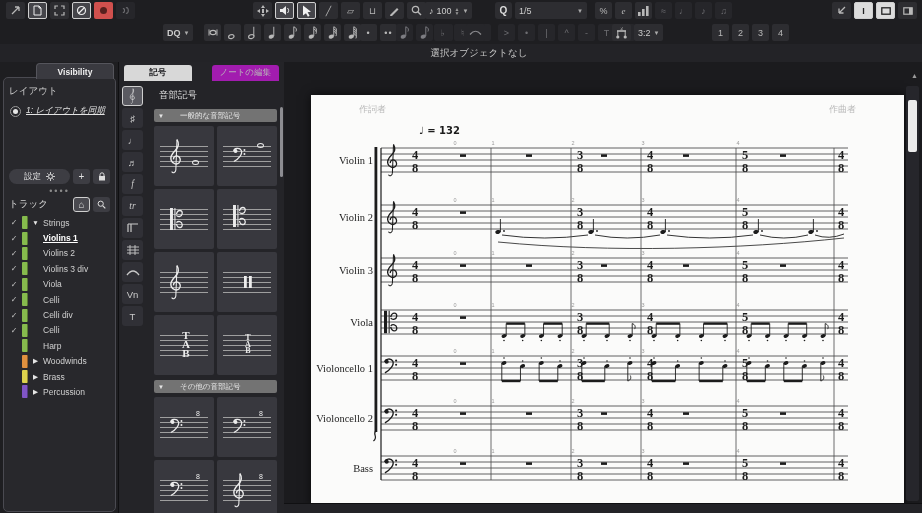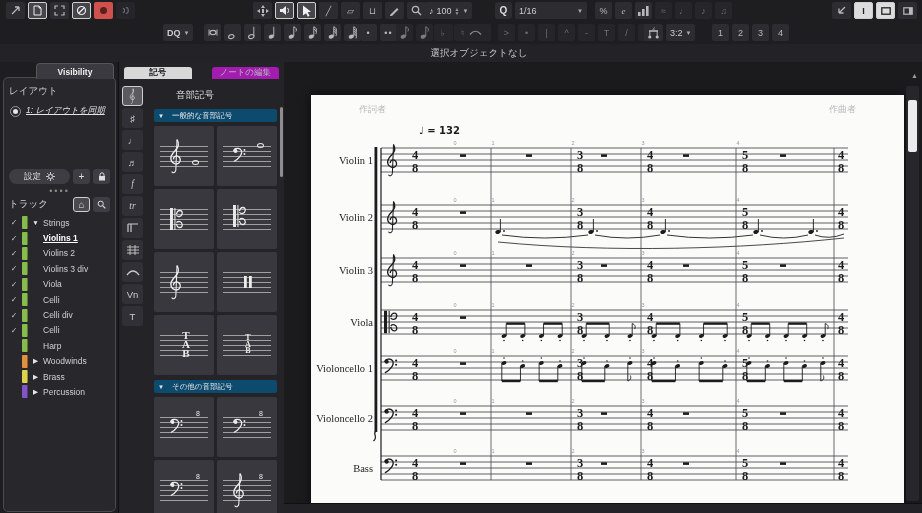--- a/index.html
+++ b/index.html
@@ -48,34 +48,34 @@
   .trk-hdr .ttl{flex:1;font-size:9.5px;color:#d5d5d5;}
   .trk-list{margin-top:3px;}
   .trk-row{display:flex;align-items:center;height:15.4px;gap:3px;font-size:8.5px;color:#d0d0d0;}
   .trk-check{width:10px;color:#c2c2c2;font-size:8px;text-align:center;flex:none;}
   .trk-bar{width:5px;height:13px;border-radius:1px;flex:none;border-right:1px solid rgba(0,0,0,.35);}
   .trk-exp{width:9px;font-size:6.5px;color:#e6e6e6;text-align:center;flex:none;}
   .trk-name{white-space:nowrap;}
   .trk-name.sel{font-weight:bold;text-decoration:underline;color:#fff;}
   
   .midpanel{width:165px;background:#242428;position:relative;flex:none;border-left:1px solid #101012;}
-  .mp-tabs{display:flex;height:16px;padding:3px 5px 0;gap:20px;align-items:center;}
+  .mp-tabs{display:flex;height:16px;padding:3px 5px 0;gap:20px;}
   .mp-tab{flex:1;font-size:8.5px;display:flex;align-items:center;justify-content:center;
           border-radius:3px 3px 0 0;background:#a21caf;color:#b9b9b9;white-space:nowrap;}
   .mp-tab.sel{background:#d8d8d8;color:#17171a;font-weight:bold;}
   .mp-body{position:absolute;top:21px;bottom:0;left:0;right:0;display:flex;overflow:hidden;}
   .mp-icons{width:27px;display:flex;flex-direction:column;gap:2px;padding:3px 2px 0 3px;flex:none;}
   .mp-ic{width:21px;height:20px;background:#303036;border-radius:3px;display:flex;align-items:center;
          justify-content:center;color:#c9c9c9;font-size:9.5px;box-sizing:border-box;flex:none;}
   .mp-ic.sel{background:#5a5a61;border:1px solid #cfcfcf;}
   .mp-ic i{font-style:italic;font-family:"Liberation Serif",serif;}
   .mp-right{flex:1;padding:0 7px 0 3px;overflow:hidden;position:relative;}
-  .mp-head{font-size:9.5px;color:#dedede;margin:6px 0 7px 22px;}
-  .mp-sec{height:13px;background:#0c4a6e;border-radius:2px;color:#e6e6e6;font-size:7.5px;display:flex;
-          align-items:center;padding:0 4px;gap:8px;margin:5px 0 4px;}
+  .mp-head{font-size:9.5px;color:#dedede;margin:6px 0 7px 5px;}
+  .mp-sec{height:13px;background:#737373;border-radius:2px;color:#e6e6e6;font-size:7.5px;display:flex;
+          align-items:center;padding:0 4px;gap:16px;margin:5px 0 4px;}
   .mp-sec .tri{font-size:6px;}
   .tiles{display:grid;grid-template-columns:1fr 1fr;gap:3px;}
   .tile{height:60px;background:#38383e;border-radius:2px;display:flex;align-items:center;
         justify-content:center;position:relative;}
   .ministaff{width:48px;height:21px;background:repeating-linear-gradient(to bottom,#9f9f9f 0 1px,transparent 1px 5px);}
   .tile .gly{position:absolute;display:flex;align-items:center;justify-content:center;}
   .oval{position:absolute;width:7px;height:5px;border:1.3px solid #e8e8e8;border-radius:50%;box-sizing:border-box;}
   .tabtxt{font-family:"Liberation Serif",serif;font-weight:bold;color:#ececec;text-align:center;white-space:pre;}
   .mp-scroll{position:absolute;right:1px;top:24px;width:3px;height:70px;background:#8d8d92;border-radius:2px;}
   
@@ -167,21 +167,21 @@
           <span>▲</span>
           <span>▼</span>
         </span>
       <span class="caret">▼</span>
     </div>
   </div>
 
   <div class="grp" style="left:495px">
     <span class="qbadge">Q</span>
     <div class="field" style="width:72px;justify-content:space-between">
-      <span>1/16</span>
+      <span>1/5</span>
       <span class="caret">▼</span>
     </div>
   </div>
 
   <div class="grp" style="left:595px">
     <span class="tb sm">%</span>
     <span class="tb sm">
         <i style="font-family:'Liberation Serif',serif">e</i>
       </span>
     <span class="tb sm">
@@ -326,21 +326,21 @@
   <div class="grp" style="left:498px" id="artic-group">
       <span class="tb sm dim">&gt;</span>
       <span class="tb sm dim">•</span>
       <span class="tb sm dim">|</span>
       <span class="tb sm dim">^</span>
       <span class="tb sm dim">-</span>
       <span class="tb sm dim">T</span>
       <span class="tb sm dim">/</span>
       <span class="tb sm dim">v</span>
     </div>
-  <div class="grp" style="left:644px">
+  <div class="grp" style="left:612px">
     <span class="tb">
       <svg width="13" height="12" viewBox="0 0 13 12">
           <path d="M2 4 h9" stroke="#b8b8b8" stroke-width="1.6"></path>
           <path d="M2.8 4 v6 M10.2 4 v6" stroke="#b8b8b8" stroke-width="1"></path>
           <circle cx="2.8" cy="10" r="1.6" fill="#b8b8b8"></circle>
           <circle cx="10.2" cy="10" r="1.6" fill="#b8b8b8"></circle>
           <text x="6.5" y="2.8" font-size="4.5" fill="#b8b8b8" text-anchor="middle">3</text>
         </svg>
       </span>
     <div class="field">

